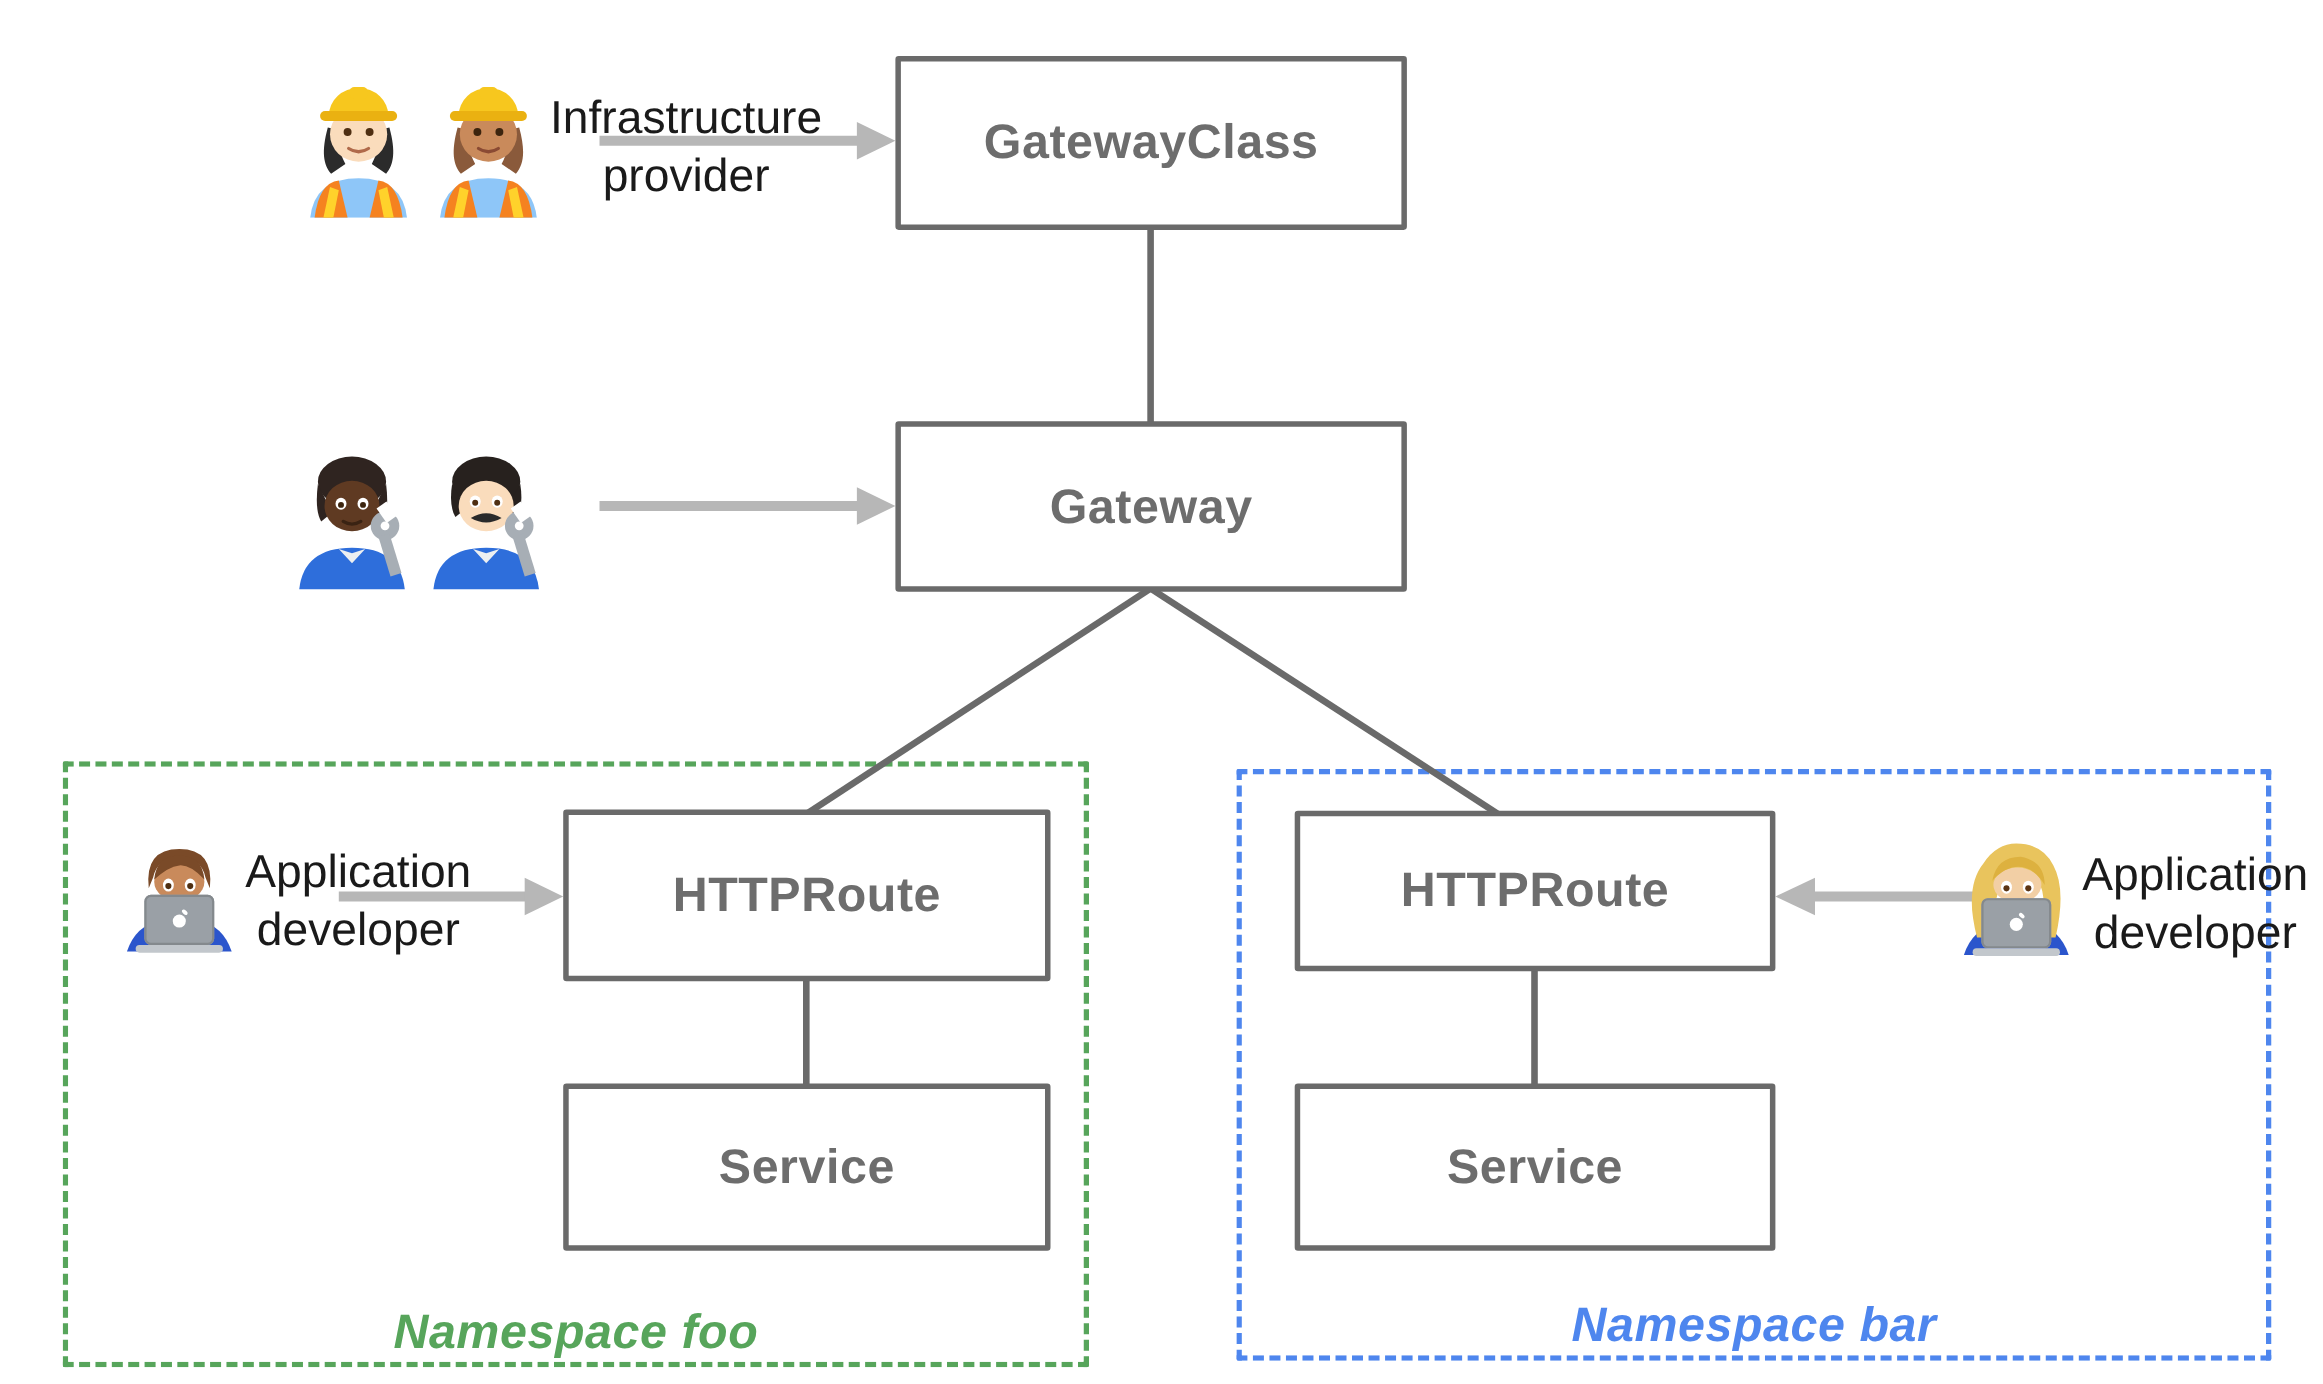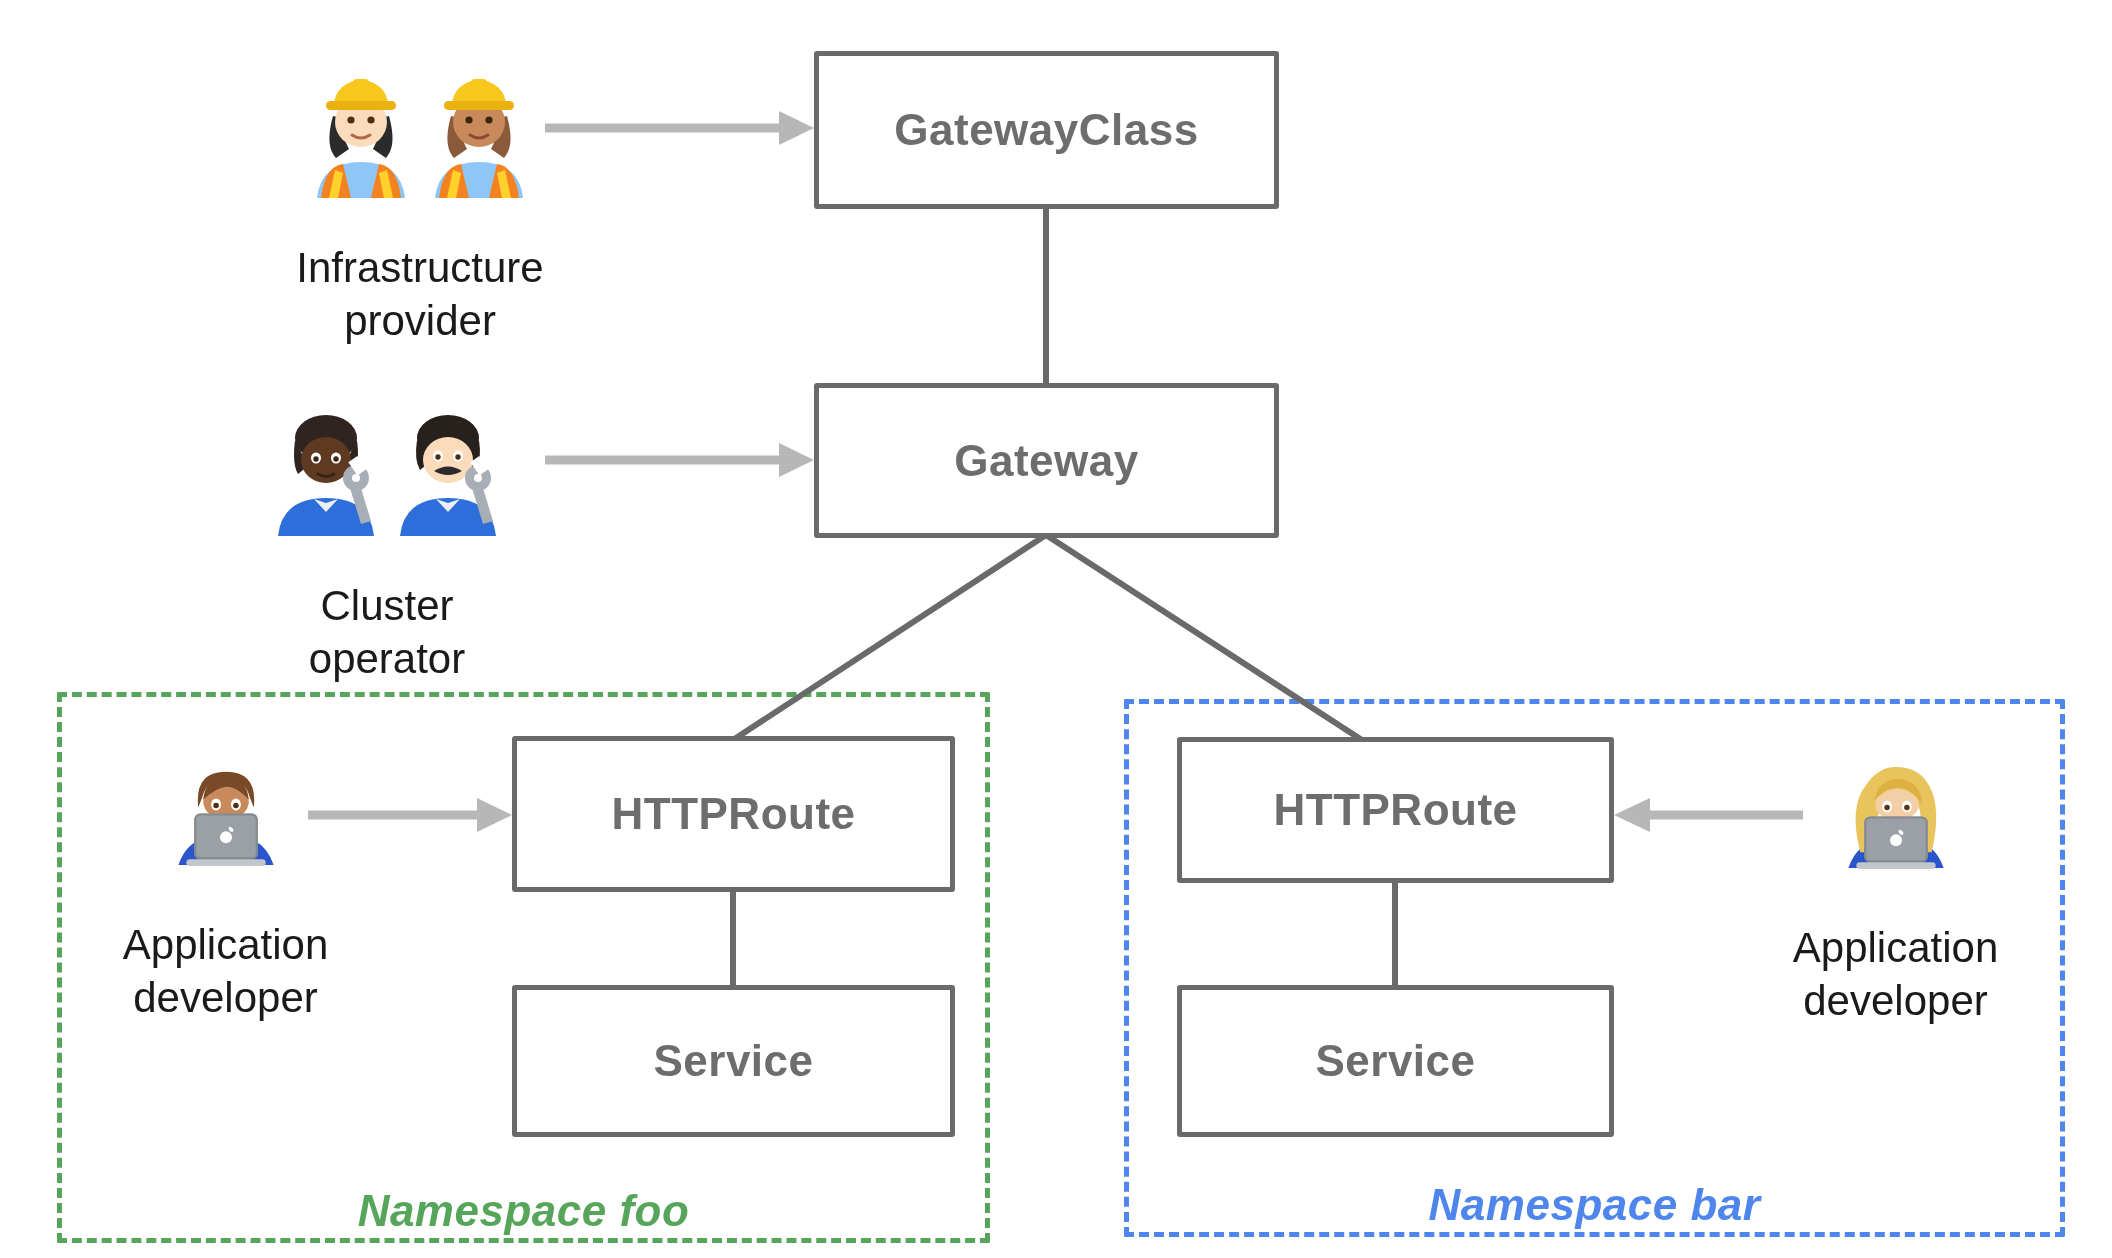--- a/index.html
+++ b/index.html
@@ -42,21 +42,21 @@
     display:flex;align-items:center;justify-content:center;
     font-size:44px;font-weight:700;letter-spacing:.5px;color:var(--box-text);
   }
   #gateway-class{left:814px;top:51px;width:465px;height:158px;}
   #gateway{left:814px;top:383px;width:465px;height:155px;}
   #httproute-foo{left:512px;top:736px;width:443px;height:156px;}
   #service-foo{left:512px;top:985px;width:443px;height:152px;}
   #httproute-bar{left:1177px;top:737px;width:437px;height:146px;}
   #service-bar{left:1177px;top:985px;width:437px;height:152px;}
   
-  .persona{position:absolute;z-index:4;display:flex;flex-direction:column;align-items:center;gap:32px;}
+  .persona{position:absolute;z-index:4;display:flex;flex-direction:row;align-items:center;}
   .persona .icons{display:flex;gap:6px;align-items:flex-end;}
   .persona .plabel{
     font-size:42px;line-height:1.26;text-align:center;color:var(--label-text);
     margin-top:12px;white-space:pre-line;
   }
   #persona-infra{left:270px;top:58px;width:300px;}
   #persona-cluster{left:262px;top:398px;width:250px;}
   #persona-appdev-foo{left:103px;top:750px;width:245px;}
   #persona-appdev-bar{left:1773px;top:753px;width:245px;}
 </style>
@@ -184,21 +184,20 @@
           <circle cx="68" cy="59" r="2.7" fill="#4f2f12"></circle>
         <path d="M44,73 Q58,64 72,73 Q58,81 44,73 Z" fill="#2a2a2a"></path>
         <path d="M10,138 Q14,100 58,100 Q102,100 106,138 Z" fill="#2e6edb"></path>
         <path d="M46,101 L58,114 L70,101 L58,105 Z" fill="#eceff1"></path>
         <circle cx="88" cy="80" r="13" fill="#a7aeb5"></circle>
         <rect x="84" y="60" width="11" height="16" fill="#ffffff" transform="rotate(-35 89 68)"></rect>
         <circle cx="88" cy="80" r="4" fill="#ffffff"></circle>
         <path d="M82,90 L93,126 L103,123 L92,87 Z" fill="#a7aeb5"></path>
       </svg>
     </div>
-    <div class="plabel">Cluster operator</div>
   </div>
 
   <div class="persona" id="persona-appdev-foo">
     <div class="icons">
       <svg width="120" height="125" viewBox="0 0 120 126">
         <path d="M12,116 Q20,92 42,88 L78,88 Q100,92 108,116 Z" fill="#2b55cc"></path>
         <path d="M32,58 Q28,22 60,22 Q92,22 88,58 L84,48 Q80,30 60,30 Q40,30 36,48 Z" fill="#7a4a28"></path>
         <ellipse cx="60" cy="52" rx="23" ry="18" fill="#c98a5b"></ellipse>
         <path d="M37,50 Q39,28 60,28 Q81,28 83,50 Q70,36 60,37 Q50,38 37,50 Z" fill="#7a4a28"></path>
         <ellipse cx="50" cy="55" rx="5" ry="6" fill="#fff"></ellipse>

